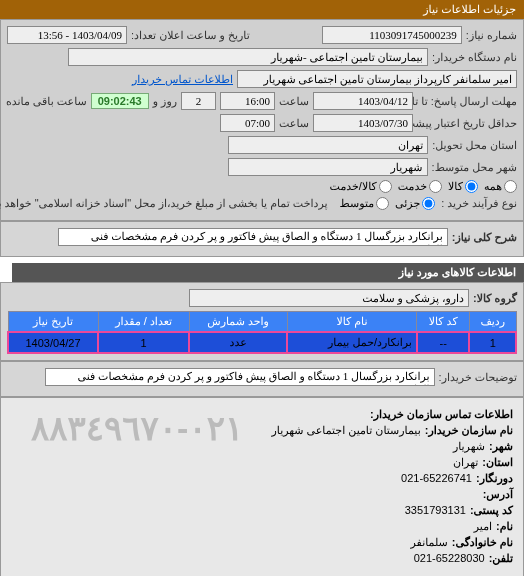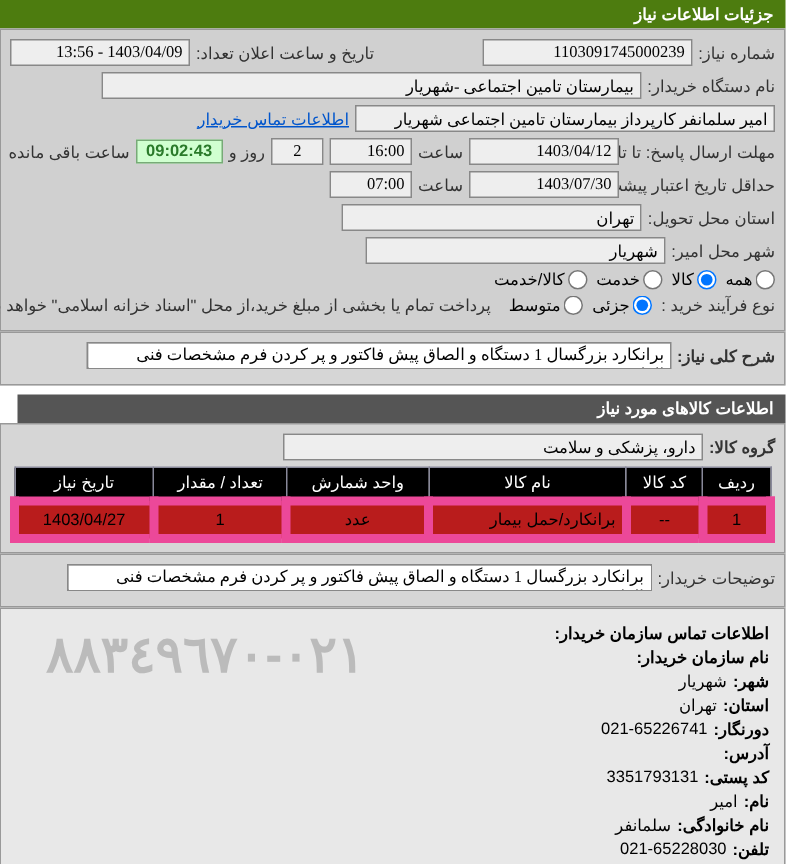--- a/index.html
+++ b/index.html
@@ -1,32 +1,32 @@
 <!DOCTYPE html>
 <html dir="rtl" lang="fa"><head>
 <meta charset="utf-8">
 <style>
 * { box-sizing: border-box; margin: 0; padding: 0; }
 body { font-family: Tahoma, Arial, sans-serif; font-size: 11px; background: #fff; width: 524px; direction: rtl; }
-.panel-header { background: #4d7c0f; color: #fff; padding: 3px 8px; font-weight: bold; }
+.panel-header { background: #a16207; color: #fff; padding: 3px 8px; font-weight: normal; }
 .form-area { background: #d0d0d0; padding: 6px; border: 1px solid #999; }
 .row { display: flex; align-items: center; margin-bottom: 4px; gap: 4px; }
 .label { color: #333; white-space: nowrap; font-size: 11px; }
 .input { background: #fff; border: 1px solid #888; padding: 1px 4px; font-size: 11px; height: 18px; font-family: Tahoma; }
 .readonly { background: #eee; }
 .link { color: #0055cc; text-decoration: underline; cursor: pointer; }
 .badge-remain { background: #d0ffd0; color: #2a7a2a; font-weight: bold; padding: 1px 6px; border: 1px solid #7a7; }
 .radio-row { display: flex; align-items: center; gap: 6px; }
 .radio-row label { display: flex; align-items: flex-start; gap: 2px; }
 .section-title { background: #555; color: #fff; padding: 3px 8px; font-weight: bold; margin-top: 6px; margin-left: 12px; }
 .desc-box { background: #d6d6d6; padding: 6px; border: 1px solid #999; }
 .desc-box textarea { width: 390px; height: 18px; resize: none; border: 1px solid #888; font-family: Tahoma; font-size: 11px; padding: 1px 4px; }
 table.data { width: 100%; border-collapse: collapse; margin-top: 2px; }
-table.data th { background: #000000; color: #fff; padding: 3px 4px; border: 1px solid #889; font-size: 11px; font-weight: normal; }
-table.data td { background: #b91c1c; padding: 3px 4px; border: 6px solid #ec4899; font-size: 11px; text-align: center; }
+table.data th { background: #3b82f6; color: #fff; padding: 3px 4px; border: 1px solid #889; font-size: 11px; font-weight: normal; }
+table.data td { background: #1d4ed8; padding: 3px 4px; border: 2px solid #ec4899; font-size: 11px; text-align: center; }
 .watermark { position: relative; background: #e8e8e8; padding: 10px; border: 1px solid #999; overflow: hidden; }
 .watermark::before { content: attr(data-wm); position: absolute; left: 30px; top: 10px; font-size: 34px; color: #bbb; font-weight: bold; z-index: 0; }
 .watermark .info { position: relative; z-index: 1; }
 .info-row { display: flex; margin-bottom: 3px; }
 .info-label { font-weight: bold; white-space: nowrap; }
 .info-val { margin-right: 4px; }
 </style>
 </head>
 <body>
 
@@ -67,21 +67,21 @@
     <span class="label">ساعت</span>
     <input class="input readonly" style="width: 55px;" value="07:00">
   </div>
 
   <div class="row">
     <span class="label">استان محل تحویل:</span>
     <input class="input readonly" style="width: 200px;" value="تهران">
   </div>
 
   <div class="row">
-    <span class="label">شهر محل امیر:</span>
+    <span class="label">شهر محل متوسط:</span>
     <input class="input readonly" style="width: 200px;" value="شهریار">
   </div>
 
   <div class="row radio-row">
     <label>
         <input type="radio" name="cat" style="">
         <span>همه</span>
       </label>
     <label>
         <input type="radio" name="cat" checked="" style="">
@@ -157,20 +157,21 @@
   </div>
 </div>
 
 <div class="watermark" id="wm" data-wm="٠٢١-٨٨٣٤٩٦٧٠">
   <div class="info">
     <div class="info-row">
         <span class="info-label">اطلاعات تماس سازمان خریدار:</span>
       </div>
     <div class="info-row">
         <span class="info-label">نام سازمان خریدار:</span>
+        <span class="info-val">بیمارستان تامین اجتماعی شهریار</span>
       </div>
     <div class="info-row">
         <span class="info-label">شهر:</span>
         <span class="info-val">شهریار</span>
       </div>
     <div class="info-row">
         <span class="info-label">استان:</span>
         <span class="info-val">تهران</span>
       </div>
     <div class="info-row">

